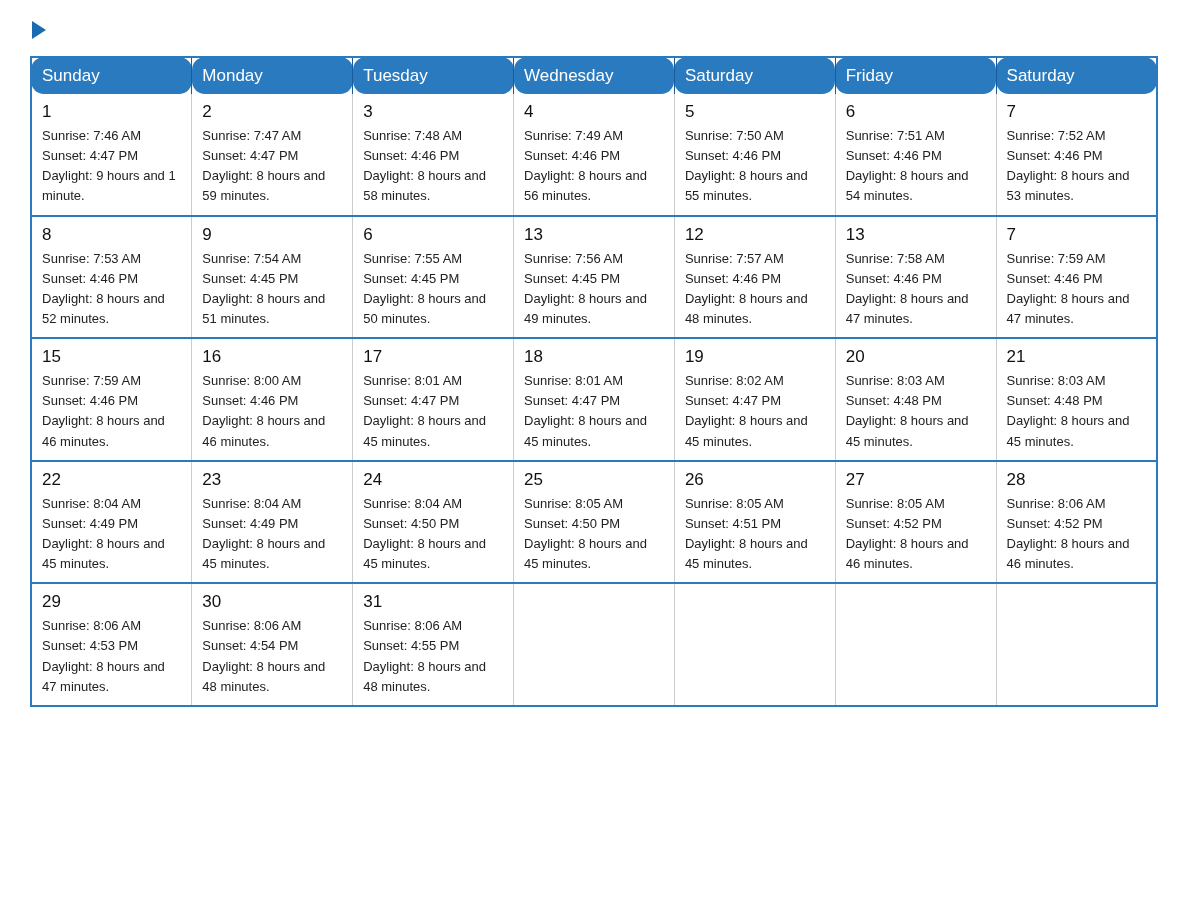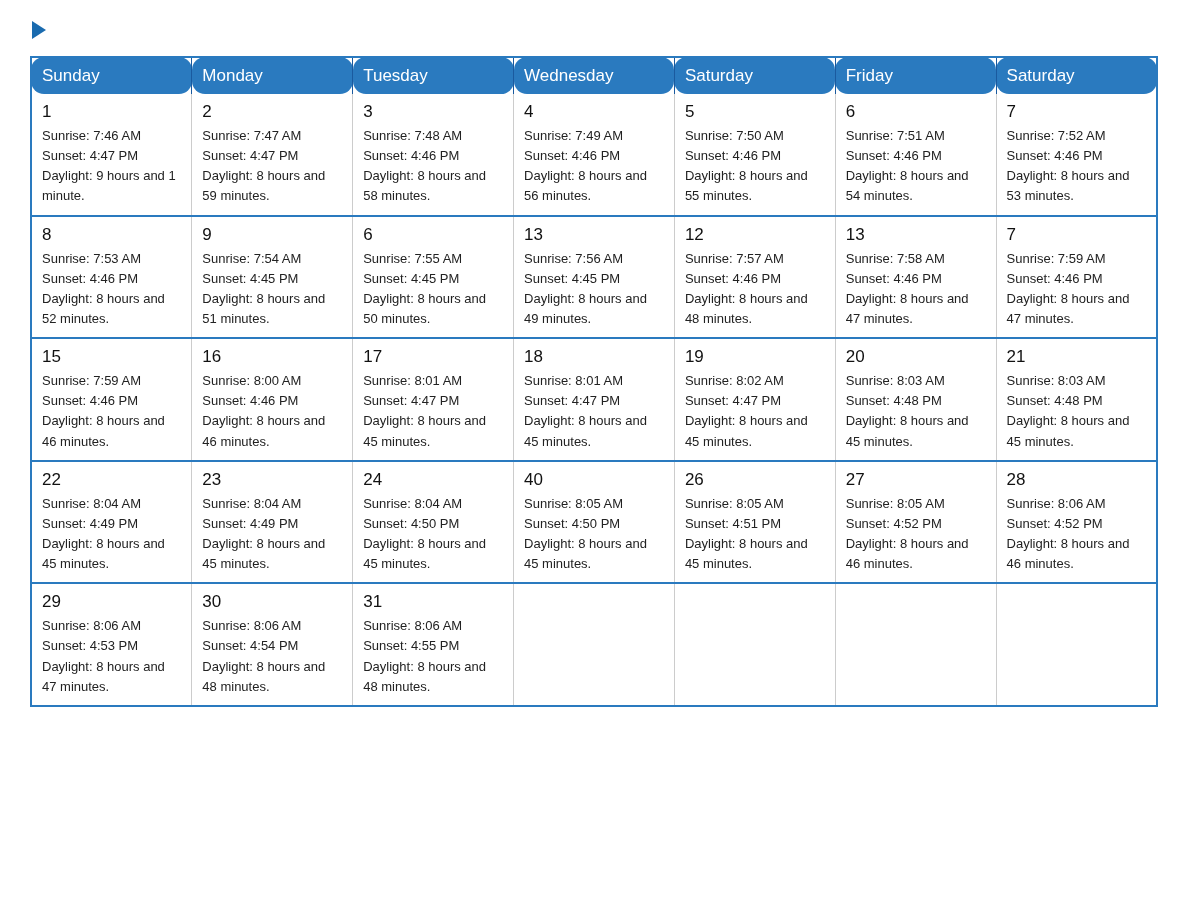--- a/index.html
+++ b/index.html
@@ -223,21 +223,21 @@
         </td>
         <td>
           <span class="day-number">23</span>
           <div class="day-info">Sunrise: 8:04 AM<br>Sunset: 4:49 PM<br>Daylight: 8 hours and 45 minutes.</div>
         </td>
         <td>
           <span class="day-number">24</span>
           <div class="day-info">Sunrise: 8:04 AM<br>Sunset: 4:50 PM<br>Daylight: 8 hours and 45 minutes.</div>
         </td>
         <td>
-          <span class="day-number">40</span>
+          <span class="day-number">25</span>
           <div class="day-info">Sunrise: 8:05 AM<br>Sunset: 4:50 PM<br>Daylight: 8 hours and 45 minutes.</div>
         </td>
         <td>
           <span class="day-number">26</span>
           <div class="day-info">Sunrise: 8:05 AM<br>Sunset: 4:51 PM<br>Daylight: 8 hours and 45 minutes.</div>
         </td>
         <td>
           <span class="day-number">27</span>
           <div class="day-info">Sunrise: 8:05 AM<br>Sunset: 4:52 PM<br>Daylight: 8 hours and 46 minutes.</div>
         </td>

